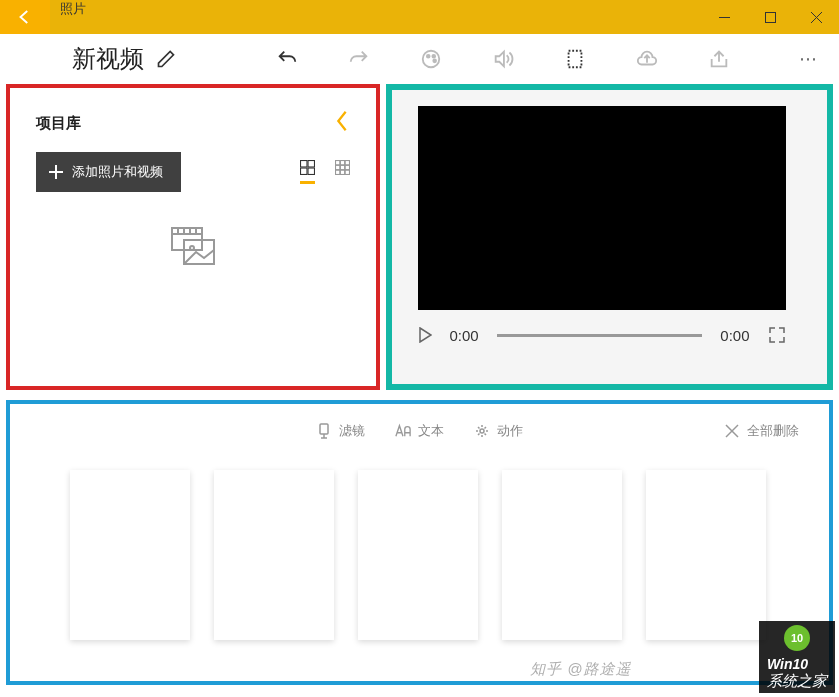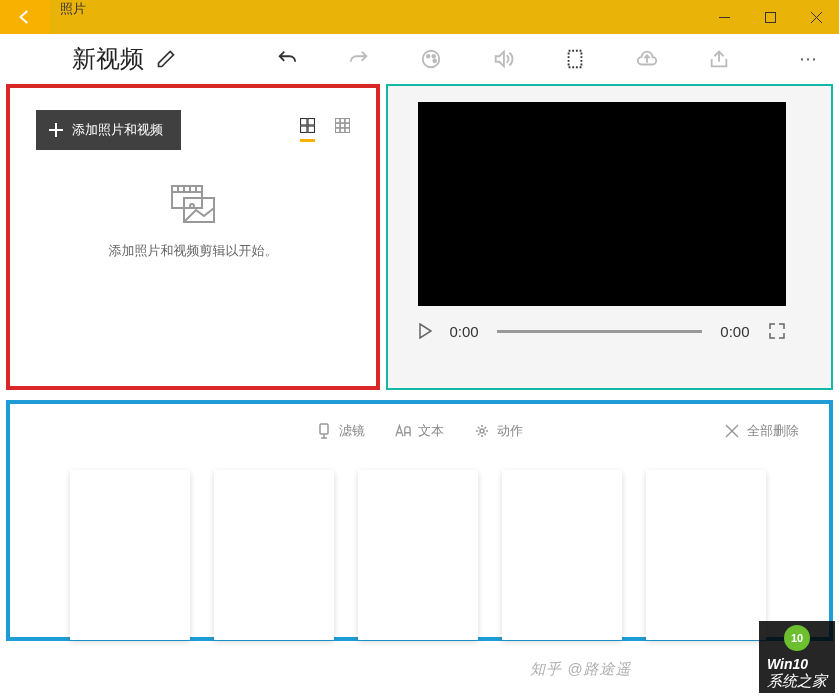--- a/index.html
+++ b/index.html
@@ -19,21 +19,21 @@
     .video-title { font-size: 24px; color: #222; margin-right: 12px; font-weight: 400; margin-left: 22px; }
     .edit-icon { width: 20px; height: 20px; margin-right: 40px; }
     .tool-icons { display: flex; align-items: center; gap: 50px; margin-left: 60px; }
     .tool-icon { width: 22px; height: 22px; color: #888; }
     .tool-icon.active { color: #333; }
     .ellipsis { margin-left: auto; color: #666; font-size: 18px; letter-spacing: 2px; padding-right: 10px;}
 
     
     .panels { display: flex; padding: 0 6px; gap: 6px; }
     .panel-left { width: 374px; height: 306px; border: 4px solid #d92626; background: #fff; padding: 22px 26px 12px 26px; position: relative; }
-    .panel-right { flex: 1; height: 306px; border: 2px solid #14b8a6; background: #f5f5f5; display: flex; flex-direction: column; align-items: center; padding: 16px 16px 0 0; }
+    .panel-right { flex: 1; height: 306px; border: 6px solid #14b8a6; background: #f5f5f5; display: flex; flex-direction: column; align-items: center; padding: 16px 16px 0 0; }
 
     .lib-header { display: flex; align-items: center; justify-content: space-between; margin-bottom: 16px; }
     .lib-title { font-size: 15px; font-weight: bold; color: #222; }
     .lib-chevron svg { width: 16px; height: 22px; }
 
     .lib-row { display: flex; align-items: center; justify-content: space-between; }
     .add-btn { height: 40px; background: #404040; color: #fff; display: flex; align-items: center; padding: 0 18px 0 12px; font-size: 13px; border: none; }
     .add-btn svg { width: 16px; height: 16px; margin-right: 8px; }
     .grid-icons { display: flex; gap: 20px; }
     .grid-icon { width: 15px; height: 15px; }
@@ -45,21 +45,21 @@
     .empty-sub { font-size: 13px; color: #666; }
 
     .video-preview { width: 368px; height: 204px; background: #000; }
     .video-controls { width: 368px; display: flex; align-items: center; padding: 16px 0; gap: 18px; }
     .play-btn { width: 14px; height: 16px; }
     .time { font-size: 15px; color: #333; }
     .seek { flex: 1; height: 3px; background: #999; }
     .expand { width: 18px; height: 18px; }
 
     
-    .bottom-panel { margin: 10px 6px 0 6px; height: 241px; border: 4px solid #1f9cd6; background: #fff; }
+    .bottom-panel { margin: 10px 6px 0 6px; height: 285px; border: 4px solid #1f9cd6; background: #fff; }
     .bottom-toolbar { display: flex; align-items: center; justify-content: center; padding: 18px 30px 10px 30px; gap: 30px; position: relative; }
     .bt-item { display: flex; align-items: center; gap: 7px; color: #888; font-size: 13px; }
     .bt-item svg { width: 16px; height: 16px; }
     .bt-delete { position: absolute; right: 30px; display: flex; align-items: center; gap: 8px; color: #888; font-size: 13px; }
     .bt-delete svg { width: 14px; height: 14px; }
 
     .clips { display: flex; gap: 24px; padding: 20px 60px; }
     .clip { width: 120px; height: 170px; background: #fff; box-shadow: 0 2px 6px rgba(0,0,0,0.15); }
 
     
@@ -132,20 +132,28 @@
       </svg>
     <svg class="tool-icon" viewBox="0 0 24 24" fill="none" stroke="#bbb" stroke-width="2">
         <path d="M4 12 V20 H20 V12 M12 4 V15 M7 9 L12 4 L17 9"></path>
       </svg>
   </div>
   <div class="ellipsis">⋯</div>
 </div>
 
 <div class="panels">
   <div class="panel-left">
+    <div class="lib-header">
+      <div class="lib-title">项目库</div>
+      <div class="lib-chevron">
+        <svg viewBox="0 0 16 24" fill="none" stroke="#f9b100" stroke-width="2.5">
+            <path d="M12 2 L4 12 L12 22"></path>
+          </svg>
+      </div>
+    </div>
     <div class="lib-row">
       <button class="add-btn">
         <svg viewBox="0 0 16 16" stroke="#fff" stroke-width="2">
             <line x1="8" y1="1" x2="8" y2="15"></line>
             <line x1="1" y1="8" x2="15" y2="8"></line>
           </svg>
         <span>添加照片和视频</span>
       </button>
       <div class="grid-icons">
         <svg class="grid-icon sel" viewBox="0 0 14 14" fill="none" stroke="#333">
@@ -174,21 +182,20 @@
             <line x1="2" y1="8" x2="32" y2="8"></line>
             <line x1="8" y1="2" x2="8" y2="8"></line>
             <line x1="14" y1="2" x2="14" y2="8"></line>
             <line x1="20" y1="2" x2="20" y2="8"></line>
             <line x1="26" y1="2" x2="26" y2="8"></line>
             <rect x="14" y="14" width="30" height="24"></rect>
             <circle cx="22" cy="22" r="2"></circle>
             <path d="M14 38 L26 26 L34 32 L44 24"></path>
           </svg>
       </div>
-      <div class="empty-sub">添加照片和视频剪辑以开始。</div>
     </div>
   </div>
 
   <div class="panel-right">
     <div class="video-preview"></div>
     <div class="video-controls">
       <svg class="play-btn" viewBox="0 0 14 16" fill="none" stroke="#666" stroke-width="1.5">
           <path d="M2 1 L13 8 L2 15 Z"></path>
         </svg>
       <div class="time">0:00</div>

